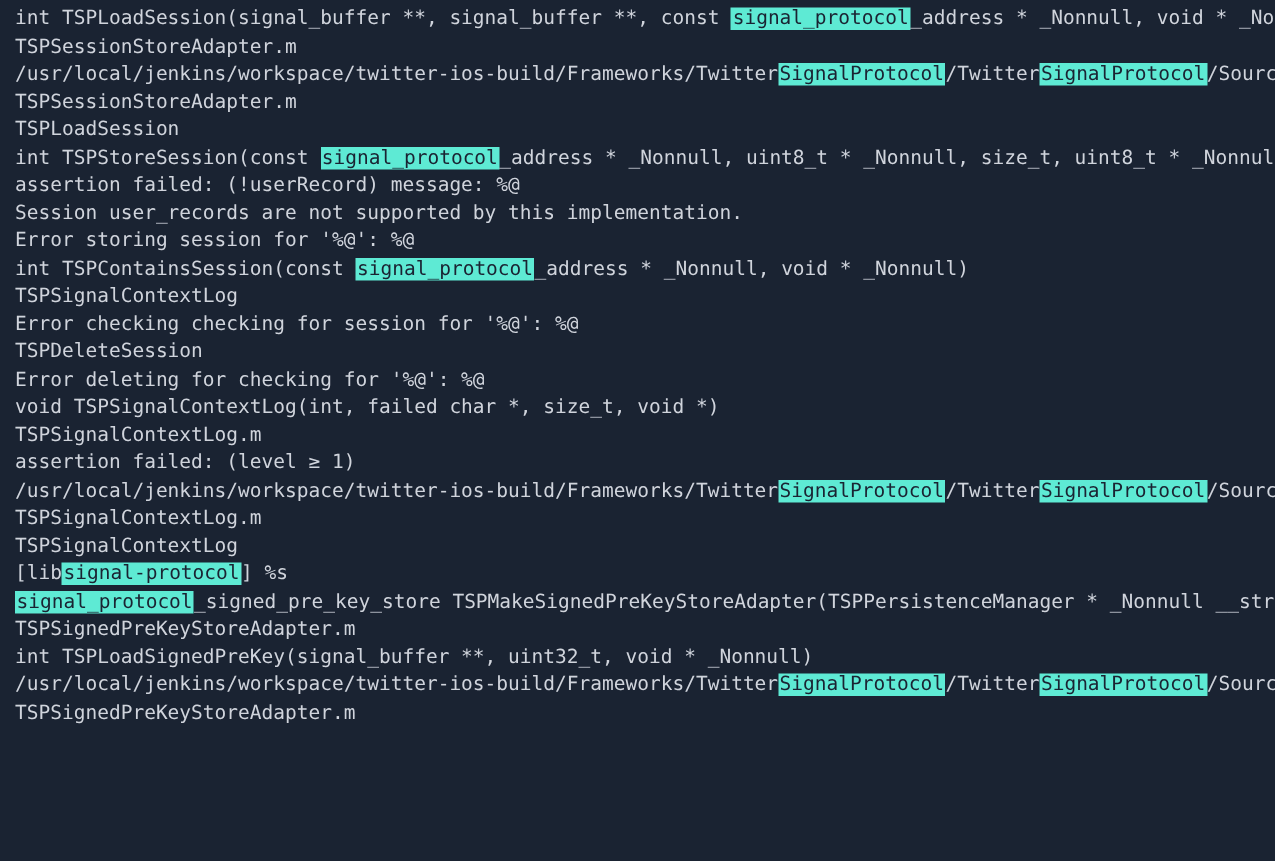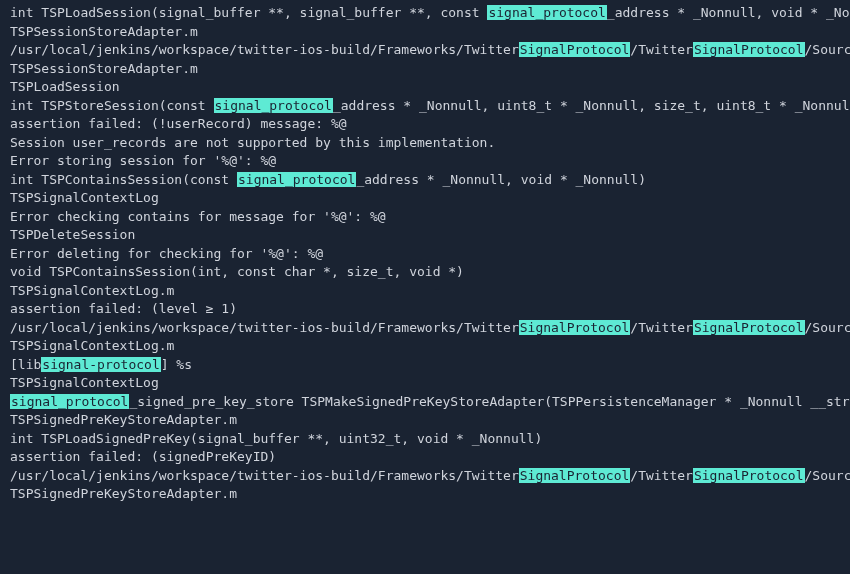--- a/index.html
+++ b/index.html
@@ -36,29 +36,28 @@
     <span class="line">TSPSessionStoreAdapter.m</span>
     <span class="line">/usr/local/jenkins/workspace/twitter-ios-build/Frameworks/Twitter<span class="highlight">SignalProtocol</span>/Twitter<span class="highlight">SignalProtocol</span>/Sources/Twitter/A</span>
     <span class="line">TSPSessionStoreAdapter.m</span>
     <span class="line">TSPLoadSession</span>
     <span class="line">int TSPStoreSession(const <span class="highlight">signal_protocol</span>_address * _Nonnull, uint8_t * _Nonnull, size_t, uint8_t * _Nonnull, size_t, void * _Nonnull</span>
     <span class="line">assertion failed: (!userRecord) message: %@</span>
     <span class="line">Session user_records are not supported by this implementation.</span>
     <span class="line">Error storing session for '%@': %@</span>
     <span class="line">int TSPContainsSession(const <span class="highlight">signal_protocol</span>_address * _Nonnull, void * _Nonnull)</span>
     <span class="line">TSPSignalContextLog</span>
-    <span class="line">Error checking contains for message for '%@': %@</span>
+    <span class="line">Error checking checking for session for '%@': %@</span>
     <span class="line">TSPDeleteSession</span>
     <span class="line">Error deleting for checking for '%@': %@</span>
-    <span class="line">void TSPContainsSession(int, const char *, size_t, void *)</span>
+    <span class="line">void TSPSignalContextLog(int, failed char *, size_t, void *)</span>
     <span class="line">TSPSignalContextLog.m</span>
     <span class="line">assertion failed: (level ≥ 1)</span>
     <span class="line">/usr/local/jenkins/workspace/twitter-ios-build/Frameworks/Twitter<span class="highlight">SignalProtocol</span>/Twitter<span class="highlight">SignalProtocol</span>/Sources/Twitter/A</span>
     <span class="line">TSPSignalContextLog.m</span>
+    <span class="line">TSPSignalContextLog</span>
     <span class="line">[lib<span class="highlight">signal-protocol</span>] %s</span>
-    <span class="line">TSPSignalContextLog</span>
     <span class="line"><span class="highlight">signal_protocol</span>_signed_pre_key_store TSPMakeSignedPreKeyStoreAdapter(TSPPersistenceManager * _Nonnull __strong)</span>
     <span class="line">TSPSignedPreKeyStoreAdapter.m</span>
     <span class="line">int TSPLoadSignedPreKey(signal_buffer **, uint32_t, void * _Nonnull)</span>
-    <span class="line">assertion failed: (signedPreKeyID)</span>
     <span class="line">/usr/local/jenkins/workspace/twitter-ios-build/Frameworks/Twitter<span class="highlight">SignalProtocol</span>/Twitter<span class="highlight">SignalProtocol</span>/Sources/Twitter/A</span>
     <span class="line">TSPSignedPreKeyStoreAdapter.m</span>
   </div>
 
 </body></html>

